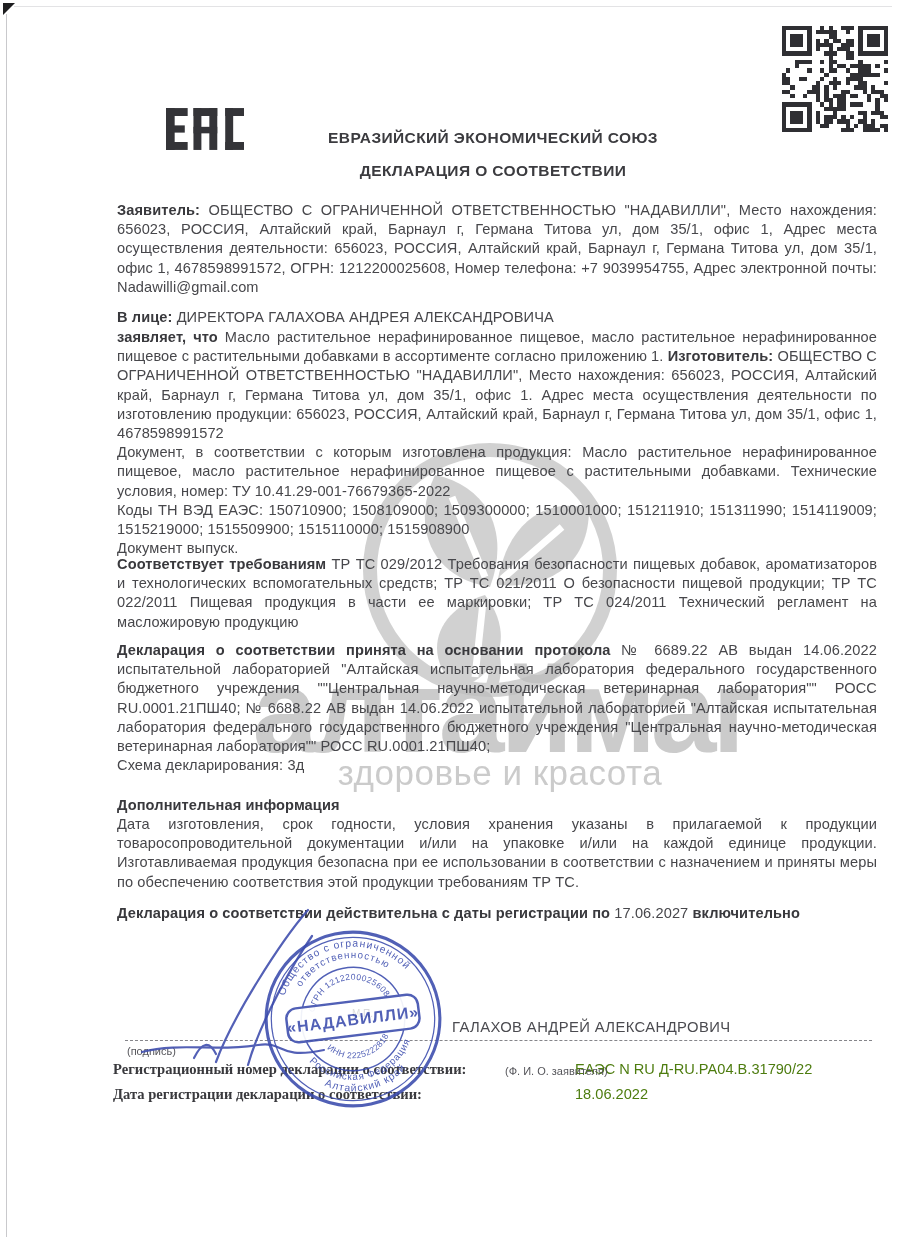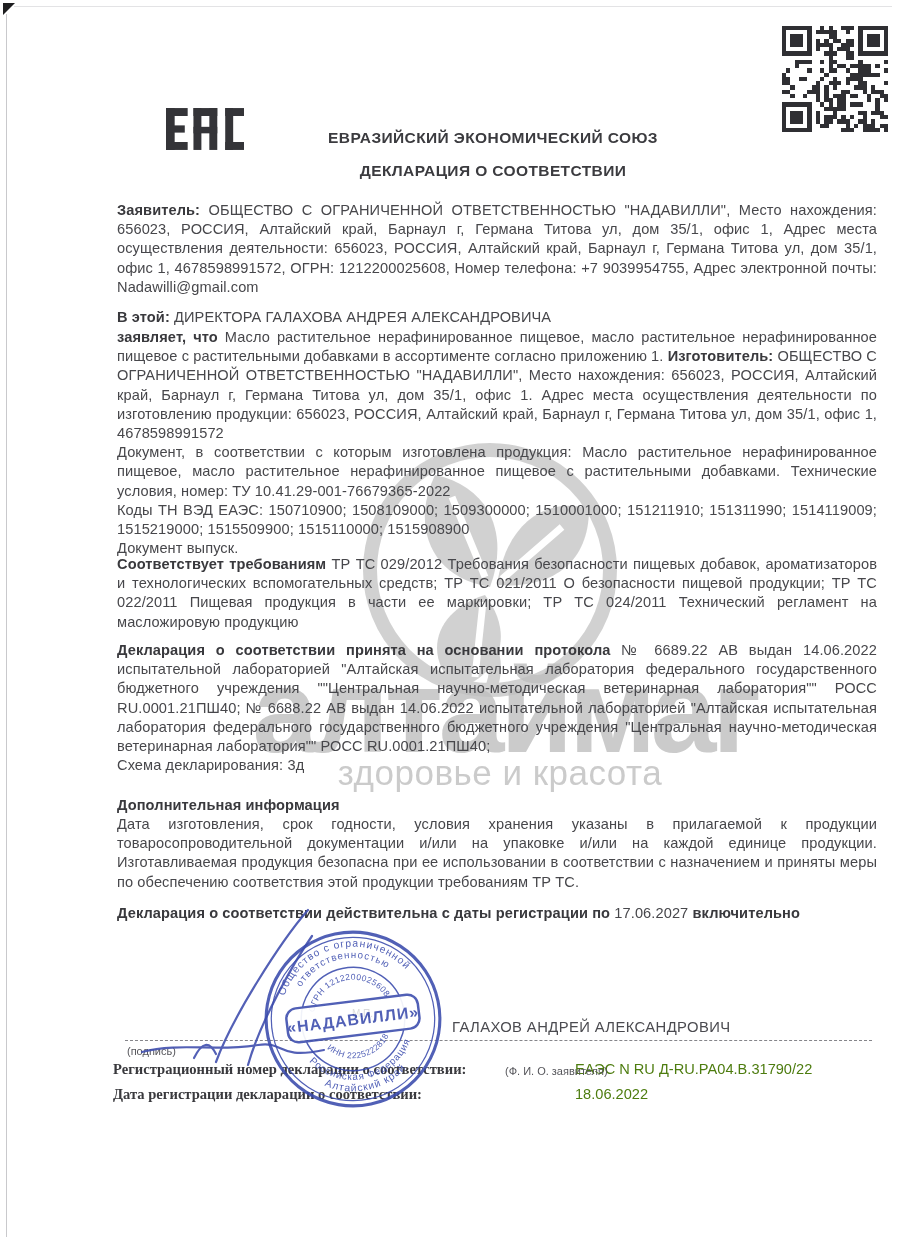--- a/index.html
+++ b/index.html
@@ -399,21 +399,21 @@
     <div class="title2">ДЕКЛАРАЦИЯ О СООТВЕТСТВИИ</div>
   </div>
 
   <div class="content">
     <p class="para p-applicant">
       <b>Заявитель:</b>
       <span>ОБЩЕСТВО С ОГРАНИЧЕННОЙ ОТВЕТСТВЕННОСТЬЮ "НАДАВИЛЛИ", Место нахождения: 656023, РОССИЯ, Алтайский край, Барнаул г, Германа Титова ул, дом 35/1, офис 1, Адрес места осуществления деятельности: 656023, РОССИЯ, Алтайский край, Барнаул г, Германа Титова ул, дом 35/1, офис 1, 4678598991572, ОГРН: 1212200025608, Номер телефона: +7 9039954755, Адрес электронной почты: Nadawilli@gmail.com</span>
     </p>
 
     <p class="para p-inperson">
-      <b>В этой:</b>
+      <b>В лице:</b>
       <span>ДИРЕКТОРА ГАЛАХОВА АНДРЕЯ АЛЕКСАНДРОВИЧА</span>
     </p>
 
     <p class="para p-declares">
       <b>заявляет, что</b>
       <span>Масло растительное нерафинированное пищевое, масло растительное нерафинированное пищевое с растительными добавками в ассортименте согласно приложению 1.</span>
       <b>Изготовитель:</b>
       <span>ОБЩЕСТВО С ОГРАНИЧЕННОЙ ОТВЕТСТВЕННОСТЬЮ "НАДАВИЛЛИ", Место нахождения: 656023, РОССИЯ, Алтайский край, Барнаул г, Германа Титова ул, дом 35/1, офис 1. Адрес места осуществления деятельности по изготовлению продукции: 656023, РОССИЯ, Алтайский край, Барнаул г, Германа Титова ул, дом 35/1, офис 1, 4678598991572</span>
       <span class="blocked">Документ, в соответствии с которым изготовлена продукция: Масло растительное нерафинированное пищевое, масло растительное нерафинированное пищевое с растительными добавками. Технические условия, номер: ТУ 10.41.29-001-76679365-2022</span>
       <span class="blocked">Коды ТН ВЭД ЕАЭС: 150710900; 1508109000; 1509300000; 1510001000; 151211910; 151311990; 1514119009; 1515219000; 1515509900; 1515110000; 1515908900</span>

